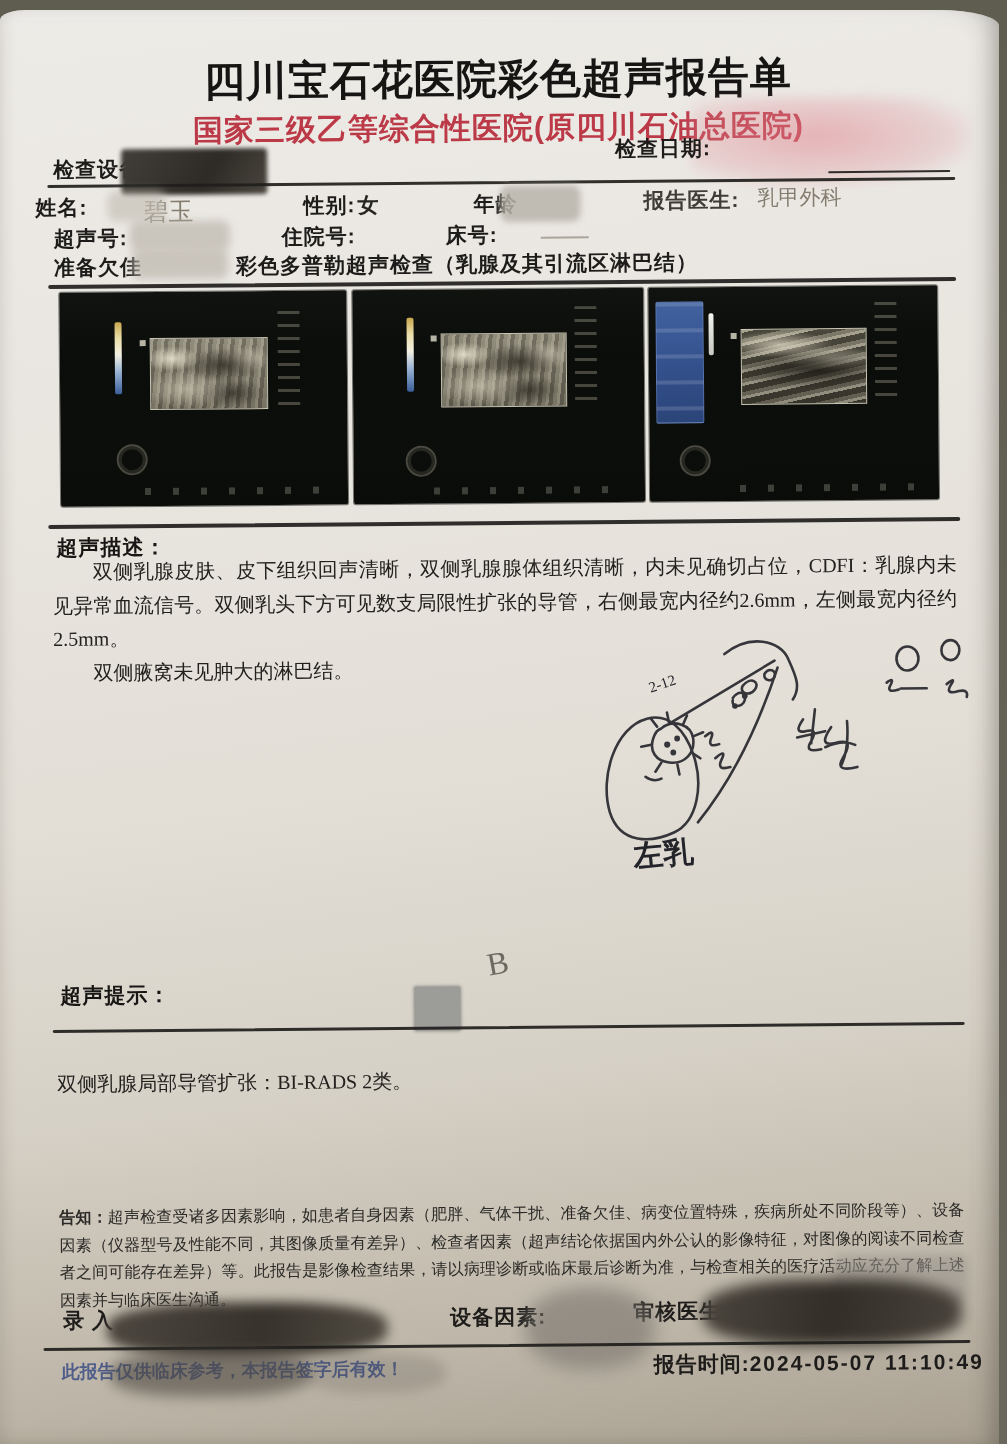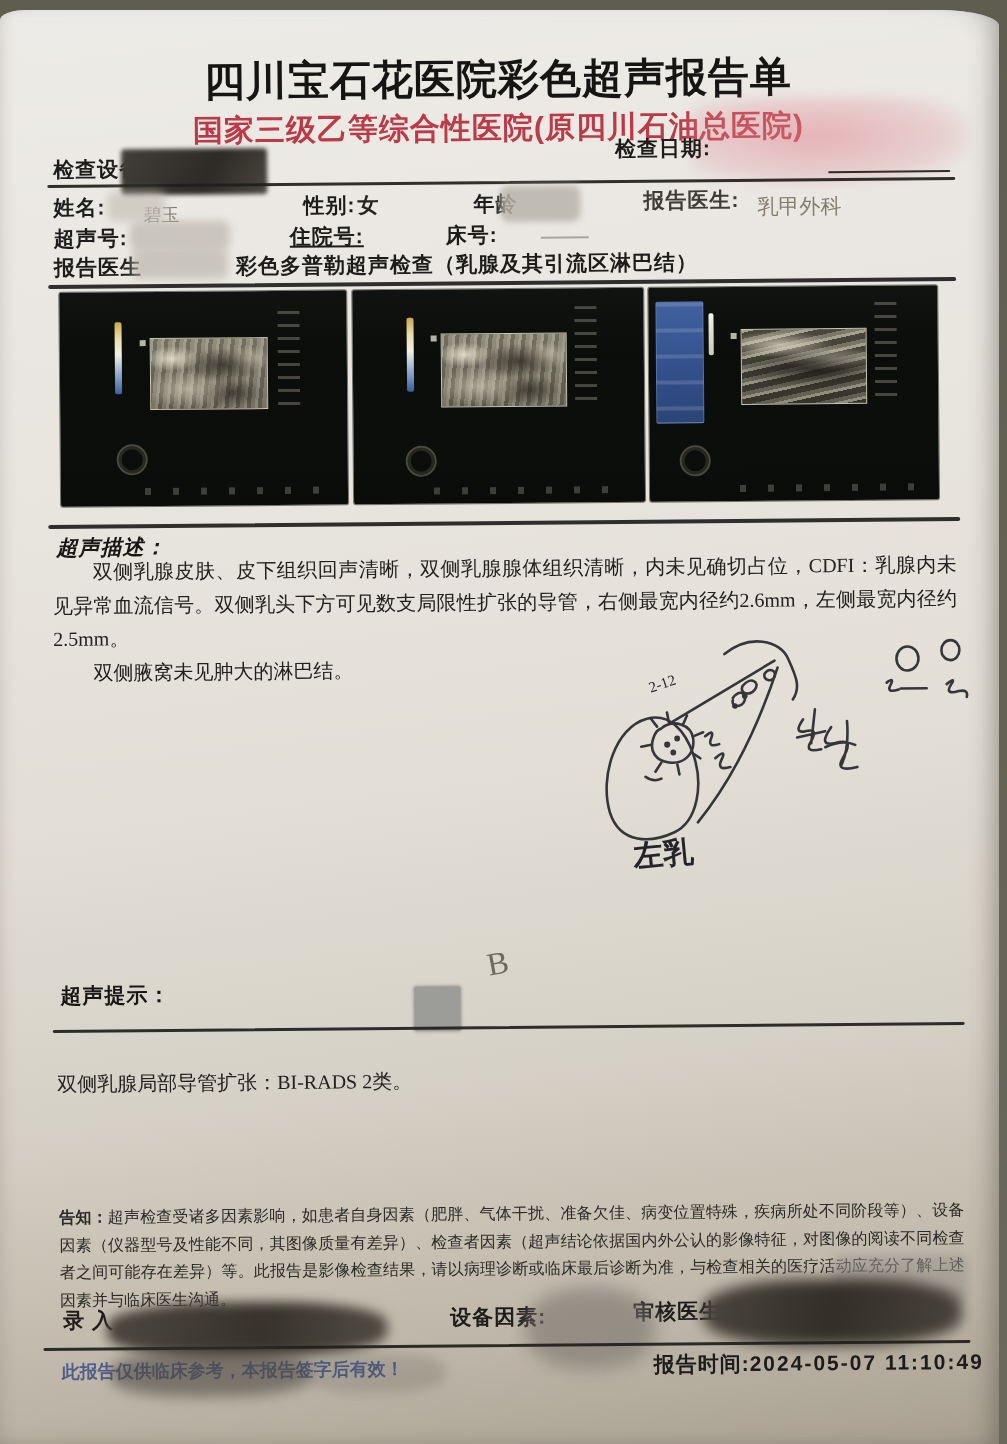--- a/index.html
+++ b/index.html
@@ -72,37 +72,37 @@
     <div class="abs title" style="top:52px;left:0;">四川宝石花医院彩色超声报告单</div>
     <div class="abs subtitle" style="top:108px;left:0;">国家三级乙等综合性医院(原四川石油总医院)</div>
     <div class="redact" style="left:695px;top:100px;width:280px;height:88px;background:radial-gradient(ellipse at 45% 45%, rgba(224,125,138,.5), rgba(220,140,150,.25) 60%, transparent 80%);filter:blur(6px);"></div>
 
     <div class="abs lbl" style="left:58px;top:152px;">检查设备:</div>
     <div class="redact" style="left:126px;top:146px;width:146px;height:46px;background:linear-gradient(120deg,#423e38,#2e2b26 60%,#4a463e);filter:blur(2px);border-radius:4px;"></div>
     <div class="abs lbl" style="left:620px;top:136px;">检查日期:</div>
     <div class="abs rule" style="left:833px;top:174px;width:122px;height:2px;"></div>
     <div class="abs rule" style="left:52px;top:181px;width:908px;height:3px;"></div>
 
-    <div class="abs lbl" style="left:58px;top:190px;">姓名:</div>
-    <div class="abs val faint" style="left:148px;top:200px;font-size:18px;">碧玉</div>
+    <div class="abs lbl" style="left:40px;top:190px;">姓名:</div>
+    <div class="abs val faint" style="left:148px;top:192px;font-size:25px;">碧玉</div>
     <div class="redact" style="left:112px;top:188px;width:58px;height:30px;background:rgba(195,190,180,.65);filter:blur(4px);"></div>
     <div class="abs lbl" style="left:308px;top:190px;">性别:</div>
     <div class="abs val" style="left:362px;top:190px;font-weight:bold;">女</div>
     <div class="abs lbl" style="left:478px;top:190px;">年龄</div>
     <div class="redact" style="left:505px;top:186px;width:80px;height:36px;background:rgba(185,180,170,.85);filter:blur(3px);"></div>
     <div class="abs lbl" style="left:648px;top:188px;color:#3f3c36;">报告医生:</div>
-    <div class="abs val faint" style="left:762px;top:186px;margin-top:9px;">乳甲外科</div>
+    <div class="abs val faint" style="left:762px;top:186px;">乳甲外科</div>
 
     <div class="abs lbl" style="left:58px;top:221px;">超声号:</div>
     <div class="redact" style="left:134px;top:218px;width:100px;height:30px;background:rgba(188,183,173,.7);filter:blur(4px);"></div>
-    <div class="abs lbl" style="left:294px;top:221px;text-decoration:underline;">住院号:</div>
+    <div class="abs lbl" style="left:286px;top:221px;">住院号:</div>
     <div class="abs lbl" style="left:450px;top:221px;">床号:</div>
     <div class="abs" style="left:545px;top:237px;width:48px;height:2px;background:#aaa49a;"></div>
 
-    <div class="abs lbl" style="left:58px;top:250px;">报告医生</div>
+    <div class="abs lbl" style="left:58px;top:250px;">准备欠佳</div>
     <div class="redact" style="left:136px;top:246px;width:96px;height:30px;background:rgba(188,183,173,.7);filter:blur(4px);"></div>
     <div class="abs lbl" style="left:240px;top:250px;font-weight:bold;">彩色多普勒超声检查（乳腺及其引流区淋巴结）</div>
     <div class="abs rule" style="left:52px;top:281px;width:908px;height:3.5px;"></div>
 
     <div class="abs" style="left:0;top:289px;width:1007px;height:214px;">
       <div class="uspanel" style="left:63px;width:287px;">
         <div class="uscolorbar" style="left:55px;top:30px;height:72px;"></div>
         <div class="usdot" style="left:80px;top:48px;"></div>
         <div class="usscan" style="left:90px;top:46px;width:116px;height:70px;"></div>
         <div class="ussidetext" style="left:218px;top:20px;height:100px;"></div>
@@ -122,21 +122,21 @@
         <div class="uswhitebar" style="left:60px;top:26px;height:42px;"></div>
         <div class="usdot" style="left:82px;top:46px;"></div>
         <div class="usscan streak" style="left:92px;top:42px;width:124px;height:74px;"></div>
         <div class="ussidetext" style="left:226px;top:16px;height:96px;"></div>
         <div class="uslogo" style="left:30px;top:158px;"></div>
         <div class="usbottom" style="left:90px;top:198px;width:180px;"></div>
       </div>
     </div>
 
     <div class="abs rule" style="left:50px;top:521px;width:912px;height:3.5px;"></div>
-    <div class="abs heading" style="left:58px;top:530px;font-style:italic;">超声描述：</div>
+    <div class="abs heading" style="left:58px;top:530px;">超声描述：</div>
     <div class="abs bodytext" style="left:54px;top:552px;width:904px;">
       <p>双侧乳腺皮肤、皮下组织回声清晰，双侧乳腺腺体组织清晰，内未见确切占位，CDFI：乳腺内未见异常血流信号。双侧乳头下方可见数支局限性扩张的导管，右侧最宽内径约2.6mm，左侧最宽内径约2.5mm。</p>
       <p>双侧腋窝未见肿大的淋巴结。</p>
     </div>
 
     <svg class="abs" style="left:585px;top:628px;" width="410" height="265" viewBox="0 0 410 265">
       <g fill="none" stroke="#23232a" stroke-width="2.6" stroke-linecap="round" opacity="0.9">
         <path d="M62,92 C30,100 14,150 24,185 C34,218 66,216 88,206 C112,195 118,158 108,128 C100,104 84,86 62,92 Z"></path>
         <path d="M76,102 C88,92 106,98 108,112 C110,128 98,138 84,136 C70,134 64,124 68,112 C70,106 72,103 76,102"></path>
         <path d="M72,100 l-6,-8 M84,96 l-2,-10 M98,98 l4,-9 M108,110 l10,-4 M106,126 l9,6 M92,138 l2,10 M76,136 l-6,9 M66,118 l-10,2"></path>

